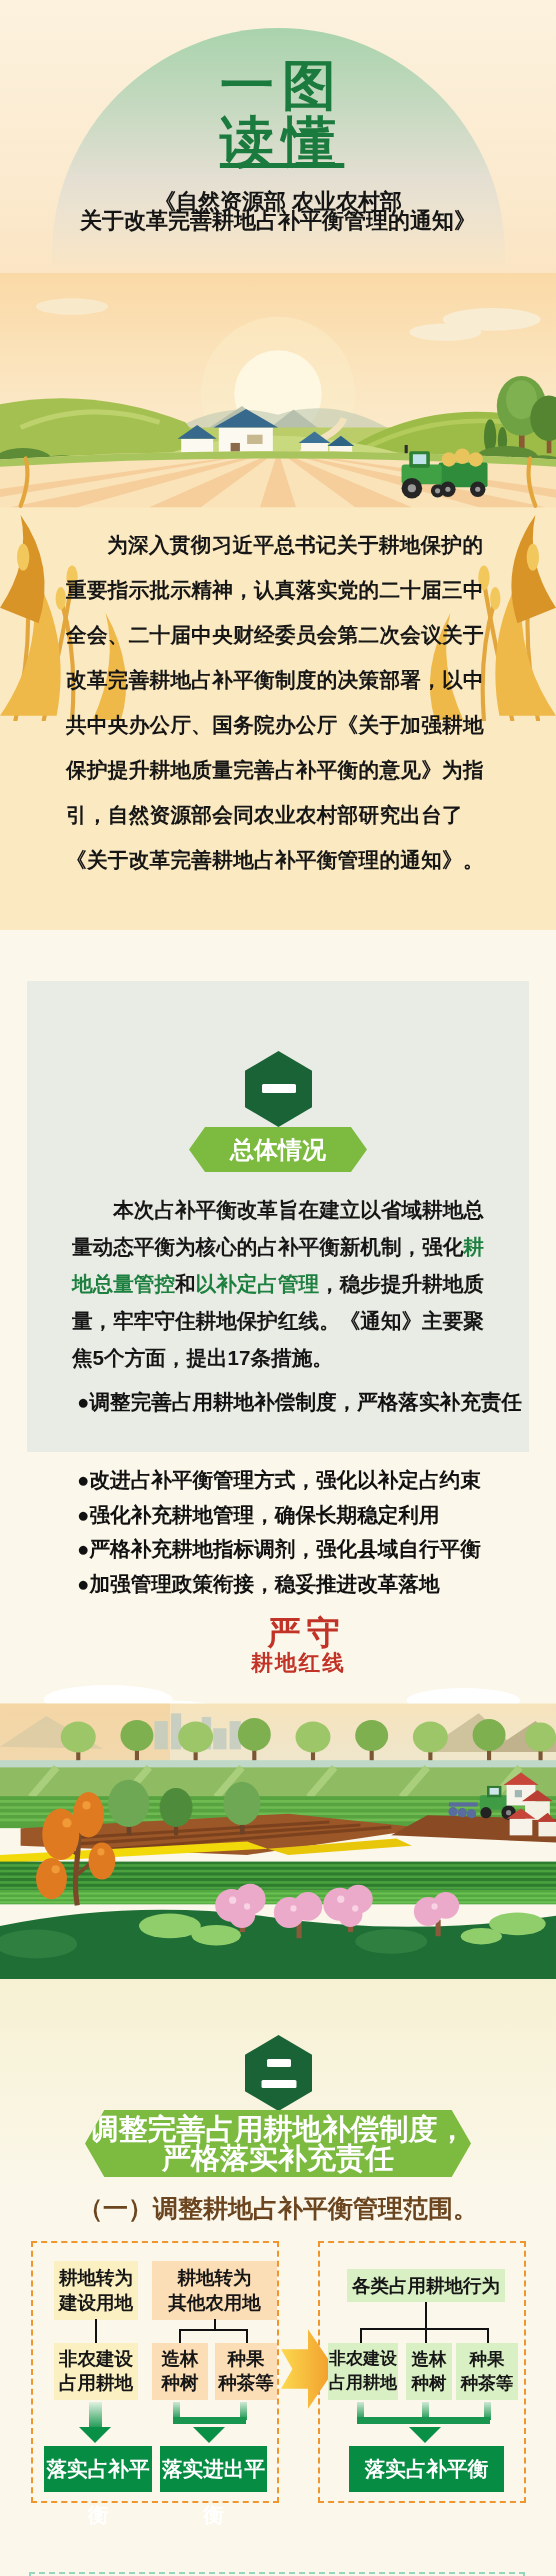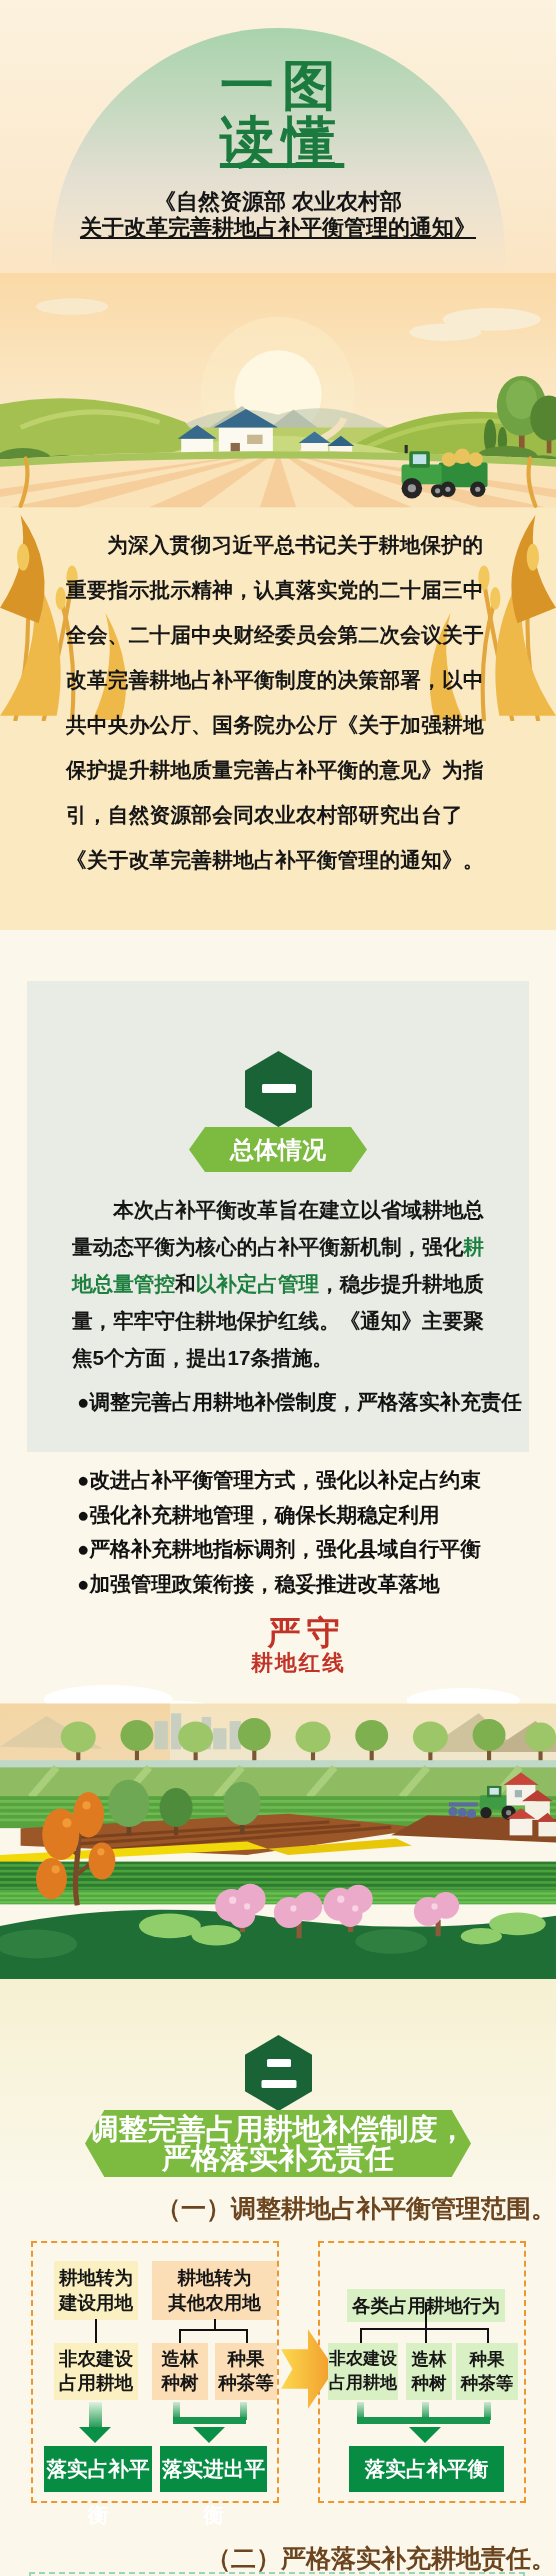--- a/index.html
+++ b/index.html
@@ -8,21 +8,21 @@
   .abs{position:absolute;}
   
   #bgTop{left:0;top:0;width:556px;height:507px;
          background:linear-gradient(180deg,#FCF2DE 0%,#FBE9CC 40%,#FADFB8 70%,#F8D3A4 100%);}
   #dome{left:52px;top:28px;width:453px;height:243px;border-radius:227px 227px 0 0;
         background:linear-gradient(180deg,#A9D3AC 0%,#C5D9C0 32%,#E4DFD2 62%,rgba(247,230,210,0) 100%);}
   #logo1,#logo2{left:0;width:556px;text-align:center;font-weight:900;color:#1B7A3E;
         font-size:54px;letter-spacing:8.2px;text-indent:8.2px;line-height:1;}
   #logo1{top:58px;} #logo2{top:114px;text-decoration:underline;}
   #docT1,#docT2{left:0;width:556px;text-align:center;font-weight:800;color:#151515;font-size:22px;line-height:1;}
-  #docT1{top:191px;} #docT2{top:217px;text-decoration:underline;}
+  #docT1{top:191px;} #docT2{top:210px;}
   
   #yellowBand{left:0;top:507px;width:556px;height:423px;background:#FBE9C1;}
   #illu1{left:0;top:273px;}
   #illu2{left:0;top:1684px;}
   #fade2{left:0;top:1979px;width:556px;height:216px;
          background:linear-gradient(180deg,#F6F1D2 0%,rgba(251,248,236,0) 100%);}
   #intro{left:66px;top:522px;width:428px;font-size:20.6px;line-height:45px;font-weight:600;
          color:#161616;text-indent:2em;letter-spacing:0.3px;}
   
   #card{left:27px;top:981px;width:502px;height:471px;background:#E9ECE4;}
@@ -46,42 +46,42 @@
   #bu1{top:1384px;} #bu2{top:1462px;} #bu3{top:1497px;} #bu4{top:1531px;} #bu5{top:1566px;}
   
   #redBlock{left:210px;top:1615px;width:136px;color:#C23327;text-align:right;font-weight:900;}
   #rl1{font-size:33px;line-height:36px;letter-spacing:6.2px;text-indent:6.2px;}
   #rlRow{display:flex;justify-content:center;align-items:flex-start;height:45px;}
   #rlNum{font-size:53px;line-height:45px;}
   #rlUnits{display:flex;flex-direction:column;margin-left:2.1px;}
   #rlUnits span{font-size:21.6px;line-height:23px;font-weight:900;}
   #rl2{font-size:21.6px;line-height:24px;letter-spacing:2.1px;text-indent:2.1px;}
   
-  .brownTitle{left:0;width:556px;text-align:right;font-weight:800;color:#6B451F;font-size:25px;line-height:1;}
+  .brownTitle{left:0;width:556px;text-align:center;font-weight:800;color:#6B451F;font-size:25px;line-height:1;}
   #sub1T{top:2196px;} #sub2T{top:2546px;}
   
   .dashO{border:2.1px dashed #F0962E;box-sizing:border-box;}
   .dashT{border:2.1px dashed #96D6BD;box-sizing:border-box;}
   #chartL{left:31px;top:2241px;width:248px;height:262px;}
   #chartR{left:318px;top:2241px;width:208px;height:262px;}
   #chart2{left:29px;top:2572px;width:496px;height:281px;}
   .fb{position:absolute;text-align:center;color:#161616;font-weight:600;white-space:pre-line;box-sizing:border-box;}
   .yb{background:#FAF0C2;} .pb{background:#FBDDB6;} .gb{background:#D9EFC4;}
   .dg{background:#078C44;color:#FFF;font-weight:800;}
   .ln{position:absolute;background:#111;}
   
   #l_t1{left:54px;top:2261px;width:84px;height:59px;font-size:18.5px;line-height:25px;padding-top:4.1px;}
   #l_t2{left:152px;top:2261px;width:125px;height:59px;font-size:18.5px;line-height:25px;padding-top:4.1px;}
   #l_m1{left:54px;top:2343px;width:84px;height:57px;font-size:18.5px;line-height:24px;padding-top:3.6px;}
   #l_m2{left:152px;top:2343px;width:56px;height:57px;font-size:18.5px;line-height:24px;padding-top:3.6px;}
   #l_m3{left:215px;top:2343px;width:62px;height:57px;font-size:18.5px;line-height:24px;padding-top:3.6px;}
   #l_r1{left:44px;top:2446px;width:108px;height:46px;font-size:20.6px;line-height:46px;}
   #l_r2{left:160px;top:2446px;width:107px;height:46px;font-size:20.6px;line-height:46px;}
   
-  #r_top{left:347px;top:2269px;width:158px;height:33px;font-size:18.5px;line-height:33px;margin-top:20px;}
+  #r_top{left:347px;top:2269px;width:158px;height:33px;font-size:18.5px;line-height:33px;}
   #r_m1{left:328px;top:2343px;width:70px;height:57px;font-size:17px;line-height:24px;padding-top:3.6px;}
   #r_m2{left:406px;top:2343px;width:46px;height:57px;font-size:17.5px;line-height:24px;padding-top:3.6px;}
   #r_m3{left:456px;top:2343px;width:62px;height:57px;font-size:17.5px;line-height:24px;padding-top:3.6px;}
   #r_r{left:349px;top:2446px;width:155px;height:46px;font-size:20.6px;line-height:46px;}
   
   #c1{left:95px;top:2319px;width:1.5px;height:24px;}
   #c2s{left:214px;top:2319px;width:1.5px;height:10.8px;}
   #c2b{left:179px;top:2329px;width:69px;height:1.5px;}
   #c2d1{left:179px;top:2329px;width:1.5px;height:14.4px;}
   #c2d2{left:246px;top:2329px;width:1.5px;height:14.4px;}
@@ -501,18 +501,17 @@
 种树</div>
   <div class="fb gb" id="r_m3">种果
 种茶等</div>
   <div class="gbarV" id="br_v1"></div>
   <div class="gbarV" id="br_v2"></div>
   <div class="gbarV" id="br_v3"></div>
   <div class="abs" id="br_h"></div>
   <div class="ghead" id="br_hd"></div>
   <div class="fb dg" id="r_r">落实占补平衡</div>
 
-  <div class="abs brownTitle" id="sub2T">（二）严格落实补充耕地责任。</div>
 
   <div class="abs dashT" id="chart2"></div>
 
 </div>
 
 
 </body></html>

